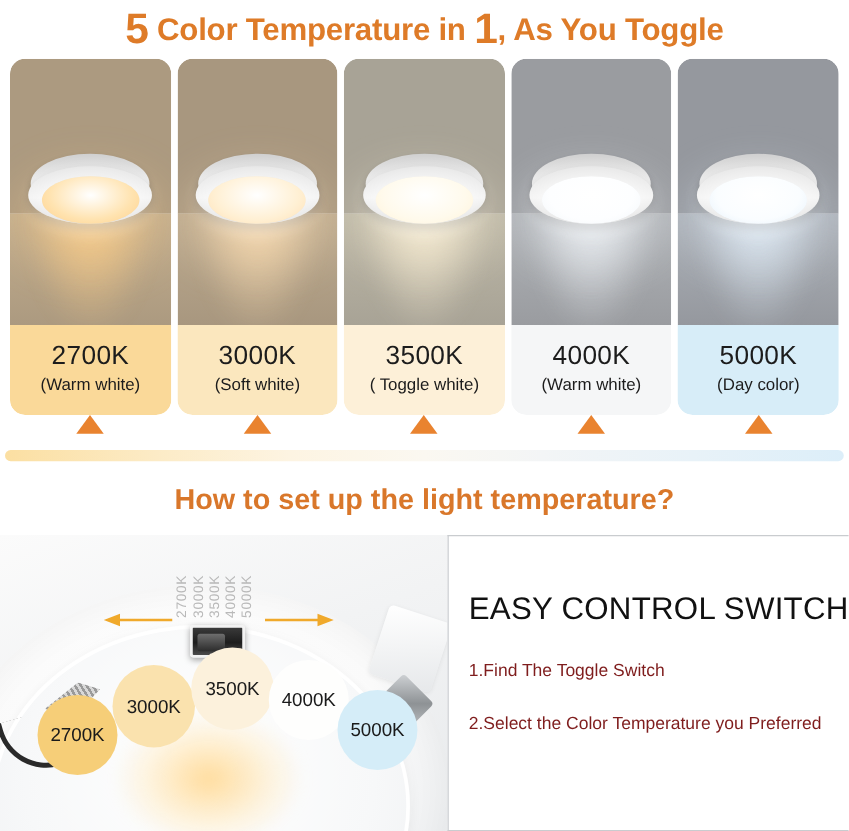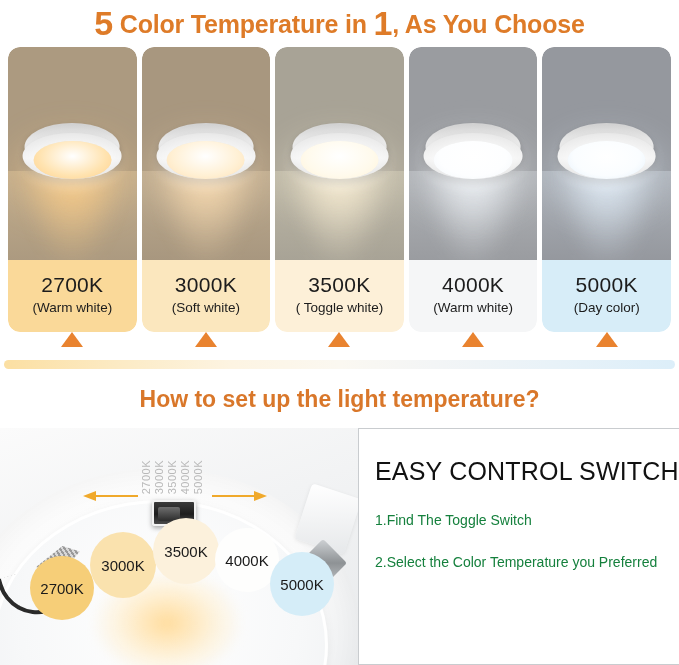--- a/index.html
+++ b/index.html
@@ -310,41 +310,41 @@
   }
 
   
   .panel {
     position: relative;
     width: 321px; height: 237px;
     background: #ffffff;
     border-left: 1px solid #c9cccf;
     border-top: 1px solid #c9cccf;
     border-bottom: 1px solid #c9cccf;
-    padding: 28px 10px 0 16px;
+    padding: 44px 10px 0 16px;
   }
   .panel h2 {
     font-size: 25px;
     font-weight: 400;
     color: #111;
     letter-spacing: .2px;
     white-space: nowrap;
   }
   .panel .step {
     font-size: 14px;
-    color: #15803d;
+    color: #7f1d1d;
     margin-top: 26px;
     white-space: nowrap;
   }
 </style>
 </head>
 <body>
 
 <div class="title">
-  <span class="big">5</span><span> Color Temperature in </span><span class="big">1</span><span>, As You Choose</span>
+  <span class="big">5</span><span> Color Temperature in </span><span class="big">1</span><span>, As You Toggle</span>
 </div>
 
 <div class="cards" id="card-row">
     <div class="card">
       <div class="photo">
         <div class="ceiling" style="background:linear-gradient(180deg,#AC9A80 0%,#AC9A80 100%)"></div>
         <div class="wall" style="background:linear-gradient(180deg,#C3AE8E 0%,#AC9A80 100%)"></div>
         <div class="cone" style="background:radial-gradient(ellipse at 50% 0%,#FFD08A 0%, rgba(255,255,255,0) 70%)"></div>
         <div class="halo" style="background:radial-gradient(ellipse,#FFD08A 0%, rgba(255,255,255,0) 70%)"></div>
         <div class="fixture">

